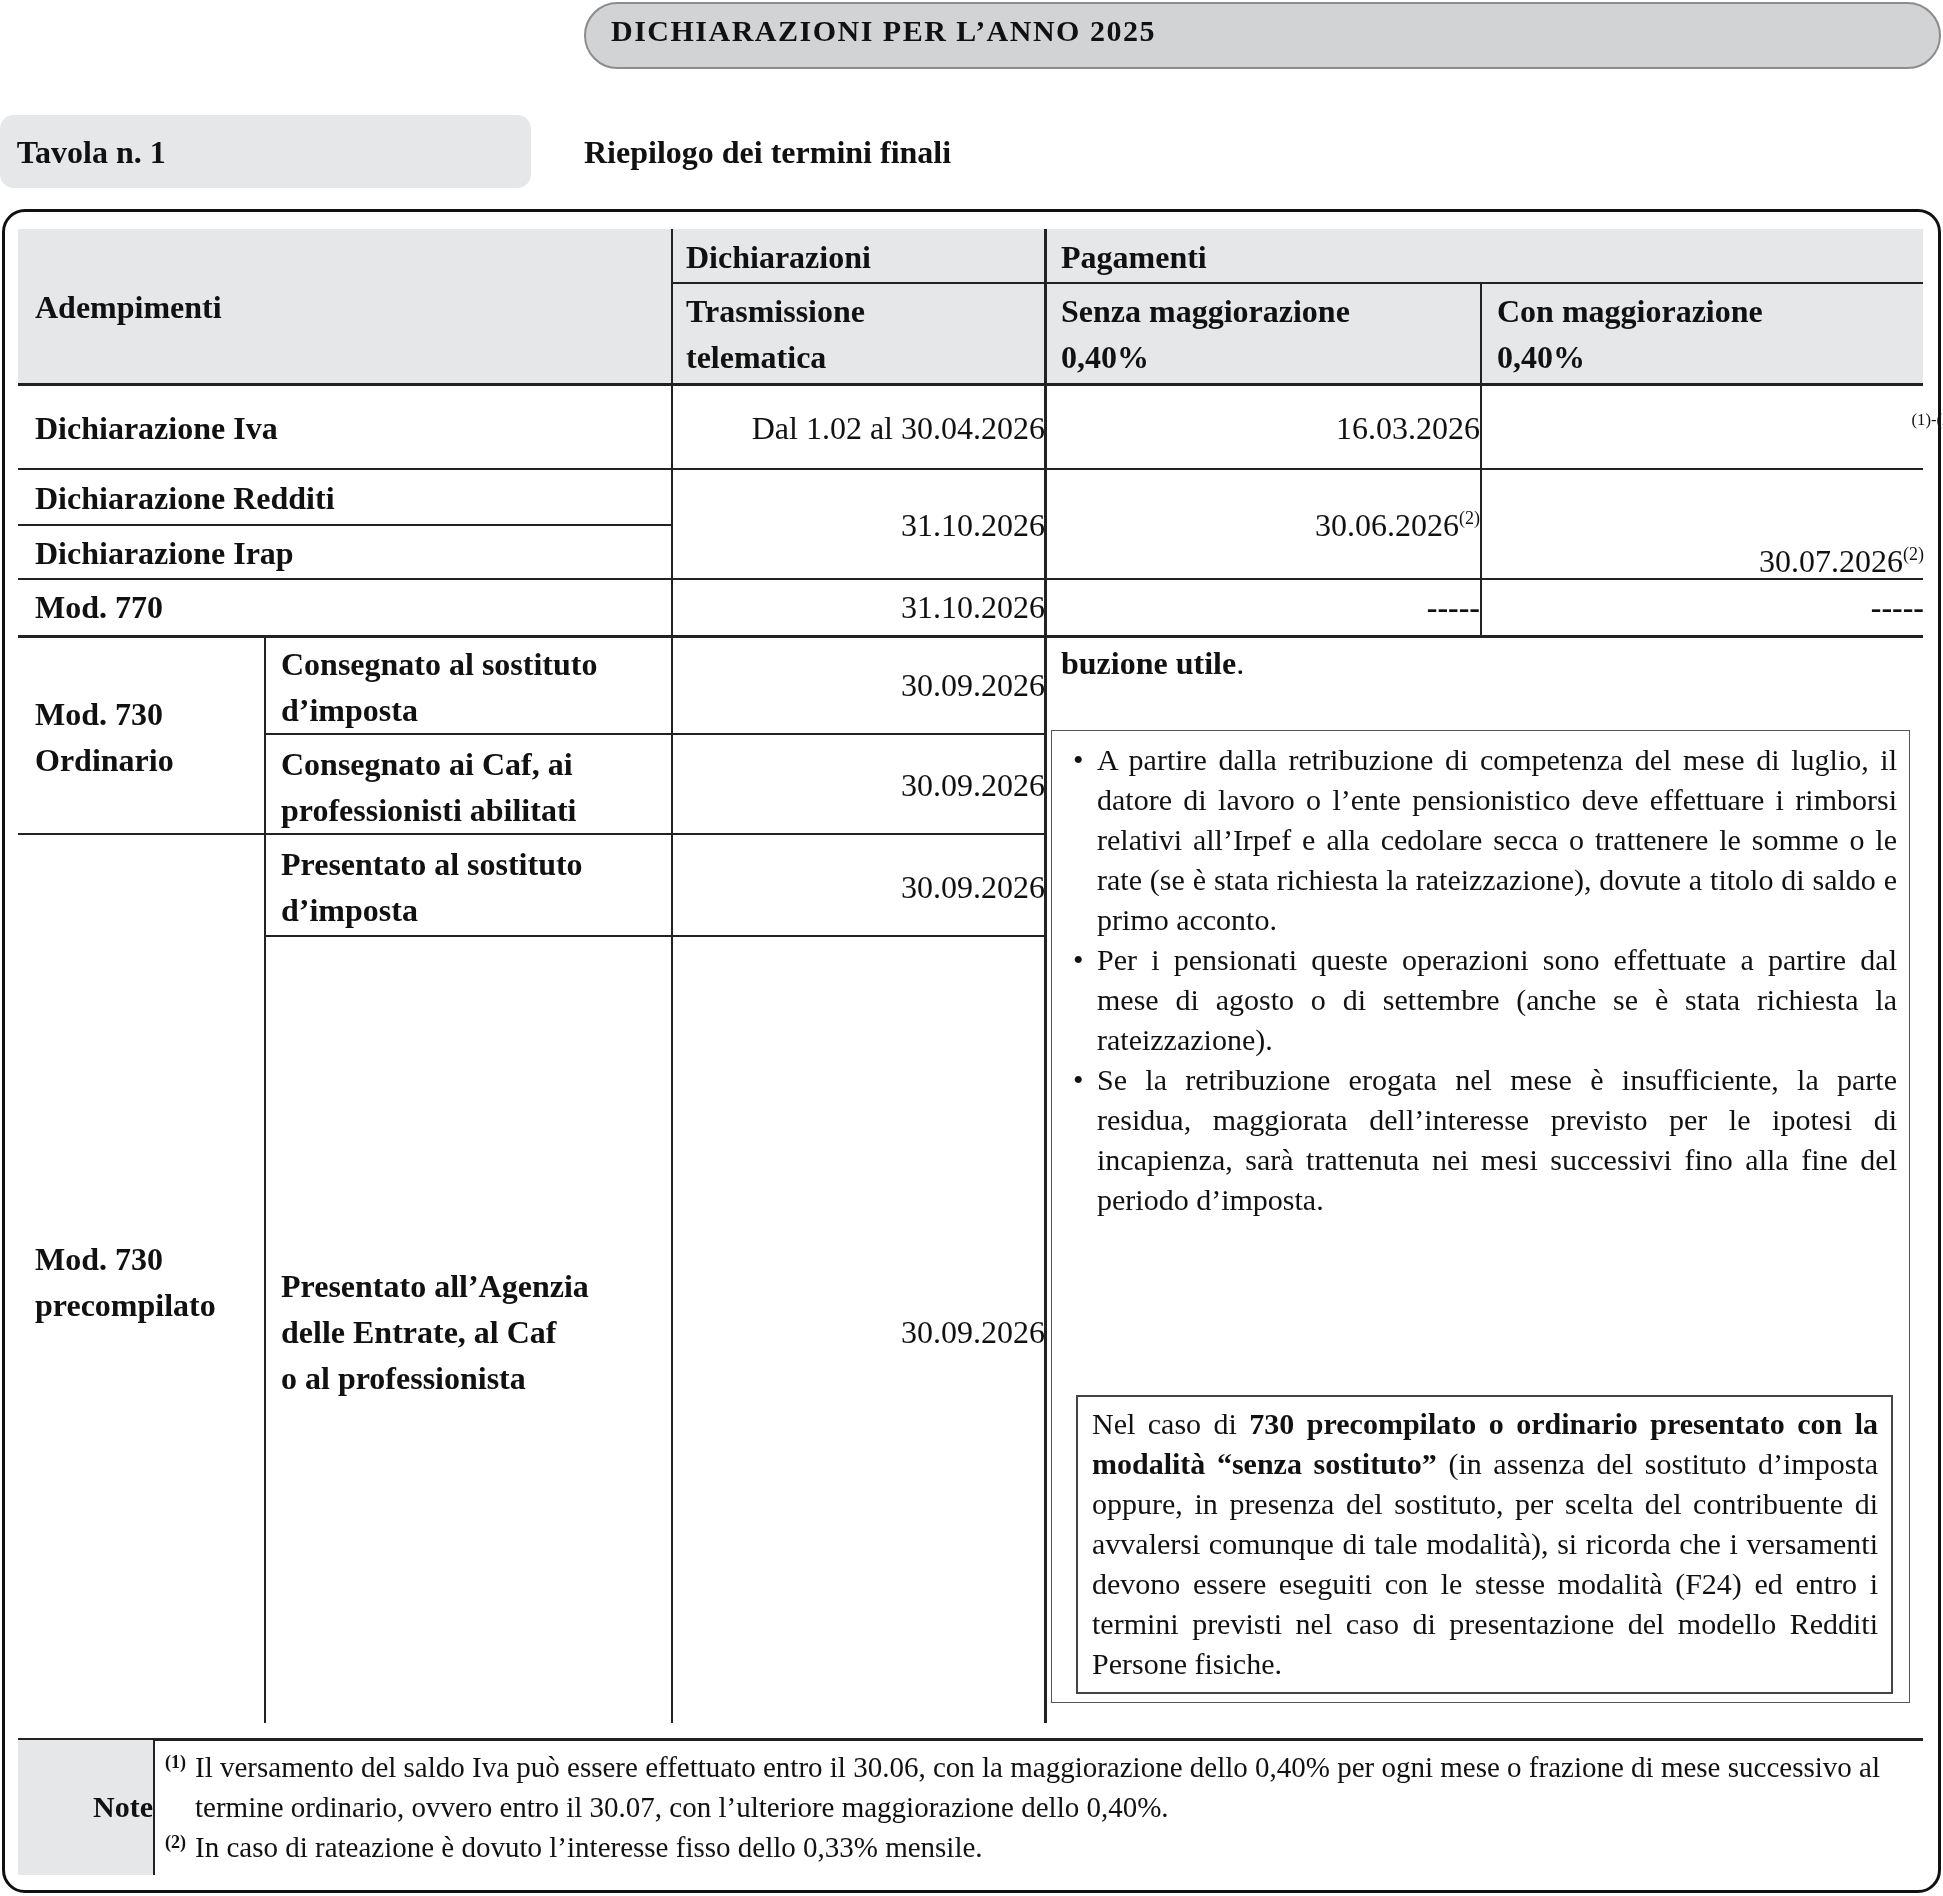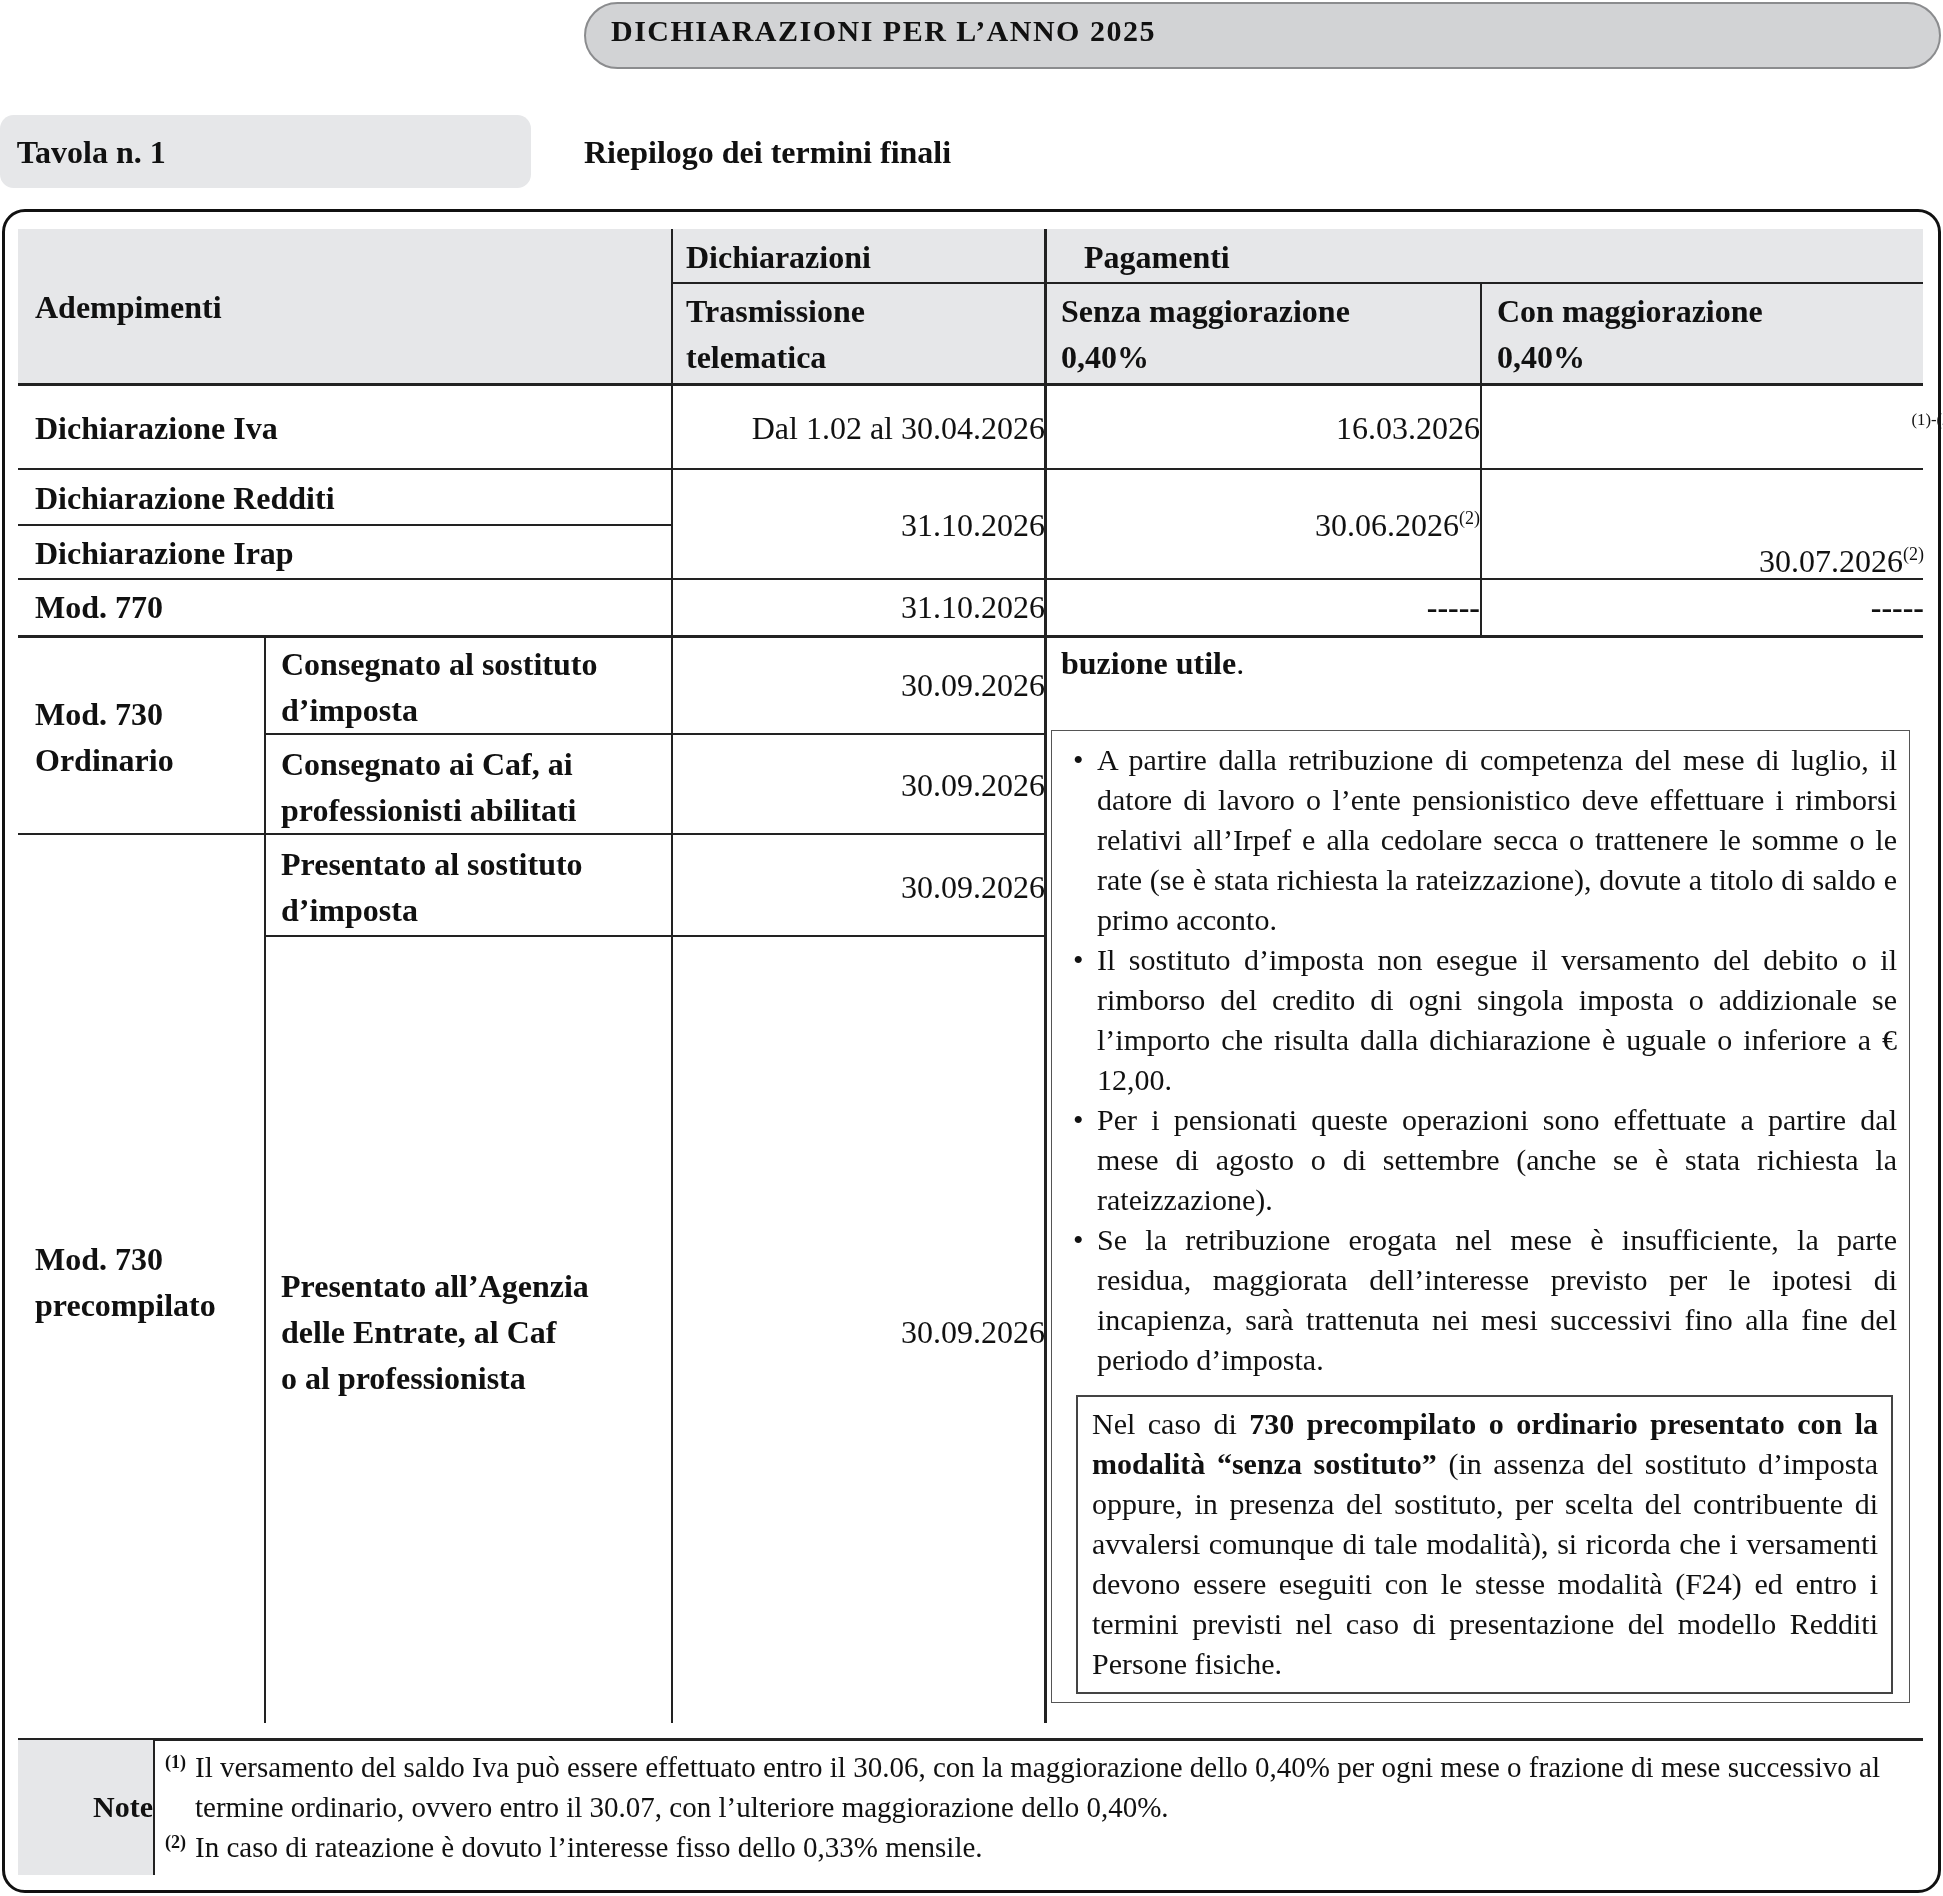--- a/index.html
+++ b/index.html
@@ -85,21 +85,21 @@
 <div class="vline" style="left:1480px;top:282px;width:1.5px;height:354px;"></div>
 <div class="vline" style="left:264px;top:636px;width:1.5px;height:1087px;"></div>
 <div class="vline" style="left:153px;top:1740px;width:1.5px;height:135px;"></div>
 
 <div class="cell-text b" style="left:35px;top:284px;">Adempimenti</div>
 <div class="cell-text b" style="left:686px;top:234px;">Dichiarazioni</div>
 <div class="cell-text b" style="left:686px;top:288px;">
   <div>Trasmissione</div>
   <div>telematica</div>
 </div>
-<div class="cell-text b" style="left:1061px;top:234px;margin-left:23px;">Pagamenti</div>
+<div class="cell-text b" style="left:1061px;top:234px;">Pagamenti</div>
 <div class="cell-text b" style="left:1061px;top:288px;">
   <div>Senza maggiorazione</div>
   <div>0,40%</div>
 </div>
 <div class="cell-text b" style="left:1497px;top:288px;">
   <div>Con maggiorazione</div>
   <div>0,40%</div>
 </div>
 
 <div class="cell-text b" style="left:35px;top:405px;">Dichiarazione Iva</div>
@@ -153,21 +153,20 @@
 </div>
 <div class="cell-text center" style="left:673px;top:1309px;width:372px;">30.09.2026</div>
 
 <div class="cell-text b" style="left:1061px;top:641px;width:849px;font-size:32px;line-height:44px;">
   <div><span>buzione utile</span><span style="font-weight:normal">.</span></div>
 </div>
 
 <div class="abs bullets-box"></div>
 <div class="abs bullets">
   <div class="bullet">A partire dalla retribuzione di competenza del mese di luglio, il datore di lavoro o l’ente pensionistico deve effettuare i rimborsi relativi all’Irpef e alla cedolare secca o trattenere le somme o le rate (se è stata richiesta la rateizzazione), dovute a titolo di saldo e primo acconto.</div>
-  <div class="bullet">Il sostituto d’imposta non esegue il versamento del debito o il rimborso del credito di ogni singola imposta o addizionale se l’importo che risulta dalla dichiarazione è uguale o inferiore a € 12,00.</div>
   <div class="bullet">Per i pensionati queste operazioni sono effettuate a partire dal mese di agosto o di settembre (anche se è stata richiesta la rateizzazione).</div>
   <div class="bullet">Se la retribuzione erogata nel mese è insufficiente, la parte residua, maggiorata dell’interesse previsto per le ipotesi di incapienza, sarà trattenuta nei mesi successivi fino alla fine del periodo d’imposta.</div>
 </div>
 
 <div class="abs inner-box"></div>
 <div class="abs inner-text">
   <span>Nel caso di </span><b>730 precompilato o ordinario presentato con la modalità “senza sostituto”</b><span> (in assenza del sostituto d’imposta oppure, in presenza del sostituto, per scelta del contribuente di avvalersi comunque di tale modalità), si ricorda che i versamenti devono essere eseguiti con le stesse modalità (F24) ed entro i termini previsti nel caso di presentazione del modello Redditi Persone fisiche.</span>
 </div>
 
 <div class="abs notes-bg"></div>

